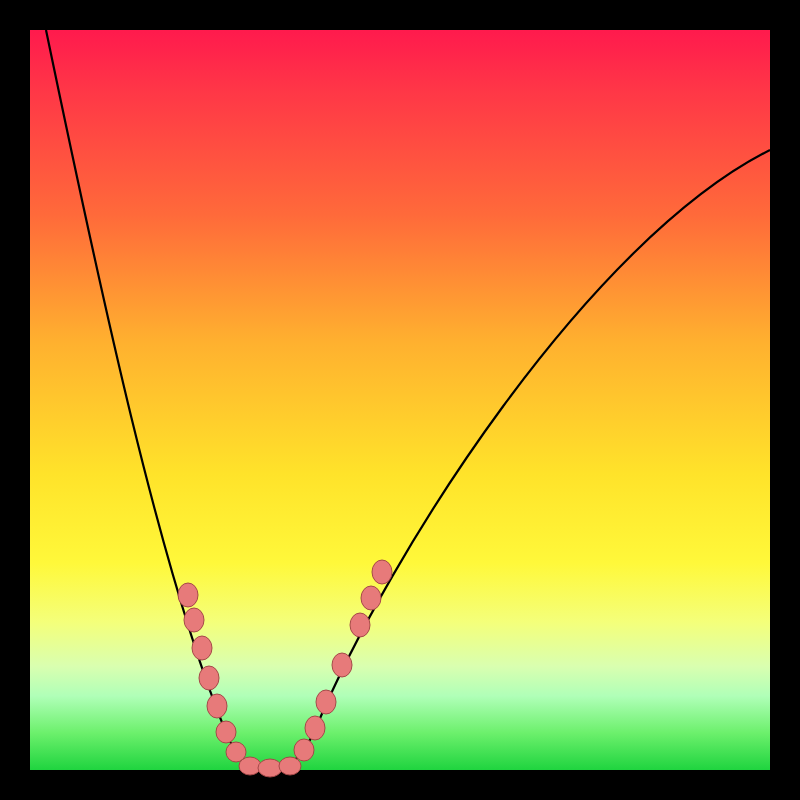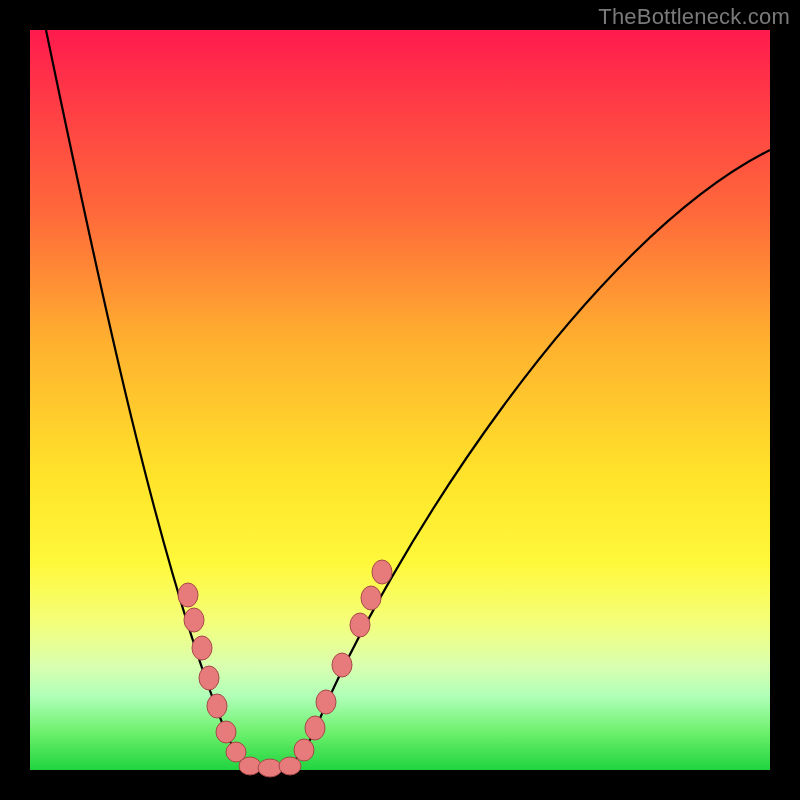--- a/index.html
+++ b/index.html
@@ -60,21 +60,20 @@
   .bead {
     fill: #e77a7a;
     stroke: #a54848;
     stroke-width: 1;
   }
 </style>
 </head>
 <body>
 
 <div class="frame">
-  <div class="watermark">TheBottleneck.com</div>
 
   <div class="plot">
     <svg class="curve" viewBox="0 0 740 740">
       <path fill="none" stroke="#000" stroke-width="2.2" d="M 16 0 C 70 260, 130 540, 195 700 C 205 728, 222 740, 240 740 C 258 740, 272 728, 285 700 C 360 520, 560 210, 740 120"></path>
 
       <ellipse class="bead" cx="158" cy="565" rx="10" ry="12"></ellipse>
       <ellipse class="bead" cx="164" cy="590" rx="10" ry="12"></ellipse>
       <ellipse class="bead" cx="172" cy="618" rx="10" ry="12"></ellipse>
       <ellipse class="bead" cx="179" cy="648" rx="10" ry="12"></ellipse>
       <ellipse class="bead" cx="187" cy="676" rx="10" ry="12"></ellipse>

